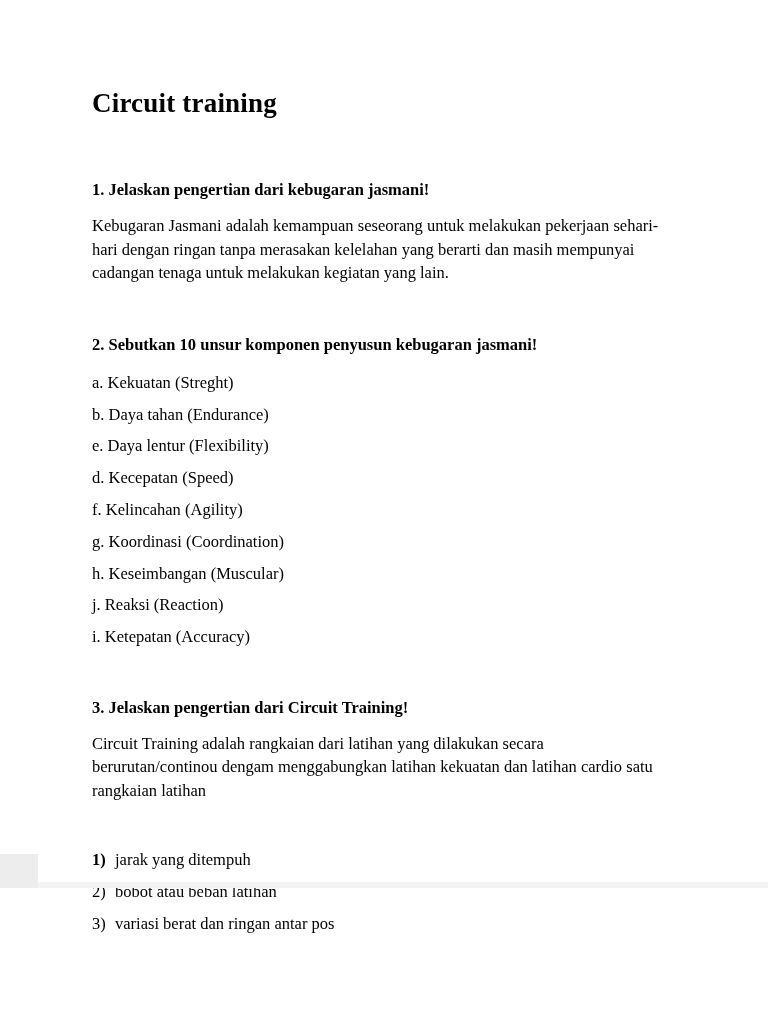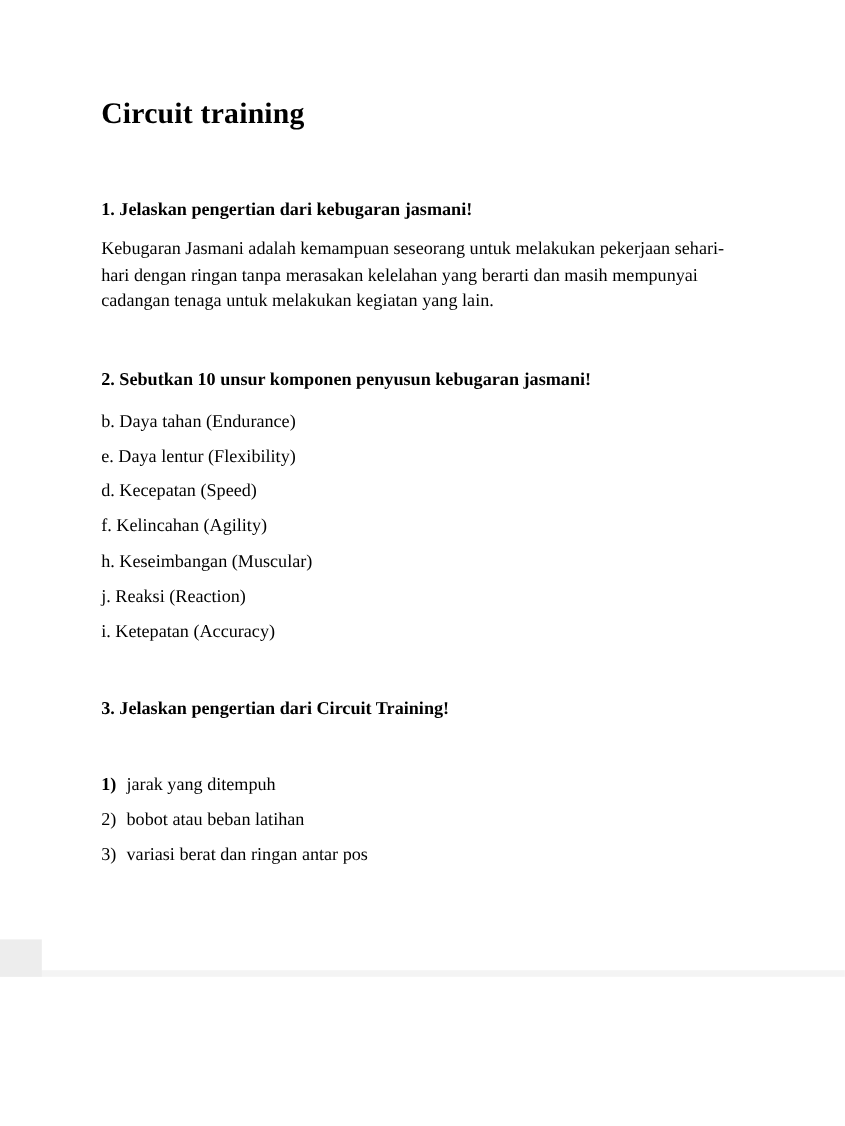--- a/index.html
+++ b/index.html
@@ -87,32 +87,35 @@
   <h1 class="doc-title">Circuit training</h1>
 
   <div class="section">
     <div class="section-heading">1. Jelaskan pengertian dari kebugaran jasmani!</div>
     <p class="section-body">Kebugaran Jasmani adalah kemampuan seseorang untuk melakukan pekerjaan sehari-hari dengan ringan tanpa merasakan kelelahan yang berarti dan masih mempunyai cadangan tenaga untuk melakukan kegiatan yang lain.</p>
   </div>
 
   <div class="section gap-lg">
     <div class="section-heading">2. Sebutkan 10 unsur komponen penyusun kebugaran jasmani!</div>
     <ul class="list">
+      <li>a. Kekuatan (Streght)</li>
       <li>b. Daya tahan (Endurance)</li>
       <li>e. Daya lentur (Flexibility)</li>
       <li>d. Kecepatan (Speed)</li>
       <li>f. Kelincahan (Agility)</li>
+      <li>g. Koordinasi (Coordination)</li>
       <li>h. Keseimbangan (Muscular)</li>
       <li>j. Reaksi (Reaction)</li>
       <li>i. Ketepatan (Accuracy)</li>
     </ul>
   </div>
 
   <div class="section gap-xl">
     <div class="section-heading">3. Jelaskan pengertian dari Circuit Training!</div>
+    <p class="section-body">Circuit Training adalah  rangkaian dari latihan yang dilakukan secara berurutan/continou dengam menggabungkan latihan kekuatan dan latihan cardio satu rangkaian latihan</p>
   </div>
 
   <div class="section gap-lg">
     <ul class="list numbered">
       <li>
         <span class="num bold">1)</span><span>jarak yang ditempuh</span>
       </li>
       <li>
         <span class="num">2)</span><span>bobot atau beban latihan</span>
       </li>

